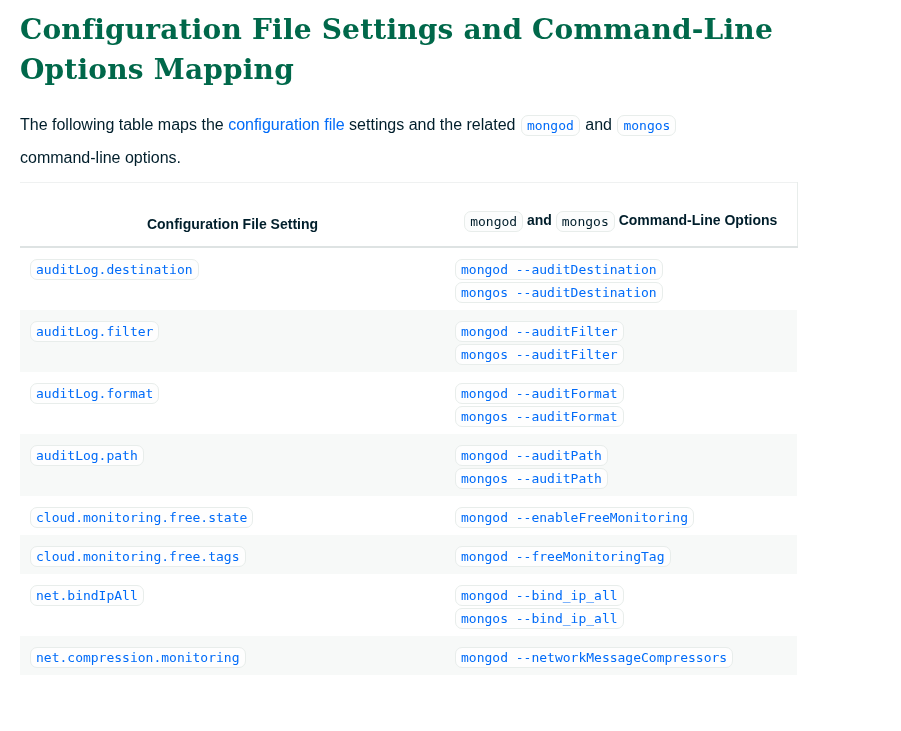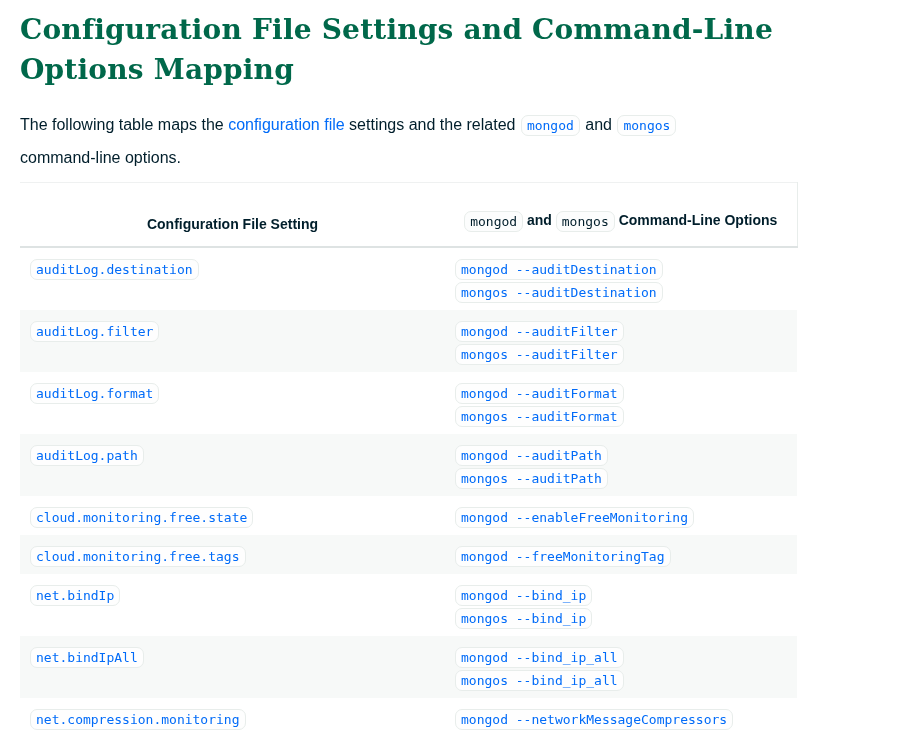--- a/index.html
+++ b/index.html
@@ -170,29 +170,20 @@
           <tr>
     <td class="cell-setting">
       <a href="#" class="code code-link">cloud.monitoring.free.tags</a>
     </td>
     <td class="cell-options">
               <div class="option-line"><a href="#" class="code code-link">mongod --freeMonitoringTag</a></div>
             </td>
   </tr>
           <tr>
     <td class="cell-setting">
-      <a href="#" class="code code-link">net.bindIp</a>
-    </td>
-    <td class="cell-options">
-              <div class="option-line"><a href="#" class="code code-link">mongod --bind_ip</a></div>
-              <div class="option-line"><a href="#" class="code code-link">mongos --bind_ip</a></div>
-            </td>
-  </tr>
-          <tr>
-    <td class="cell-setting">
       <a href="#" class="code code-link">net.bindIpAll</a>
     </td>
     <td class="cell-options">
               <div class="option-line"><a href="#" class="code code-link">mongod --bind_ip_all</a></div>
               <div class="option-line"><a href="#" class="code code-link">mongos --bind_ip_all</a></div>
             </td>
   </tr>
           <tr>
     <td class="cell-setting">
       <a href="#" class="code code-link">net.compression.monitoring</a>

